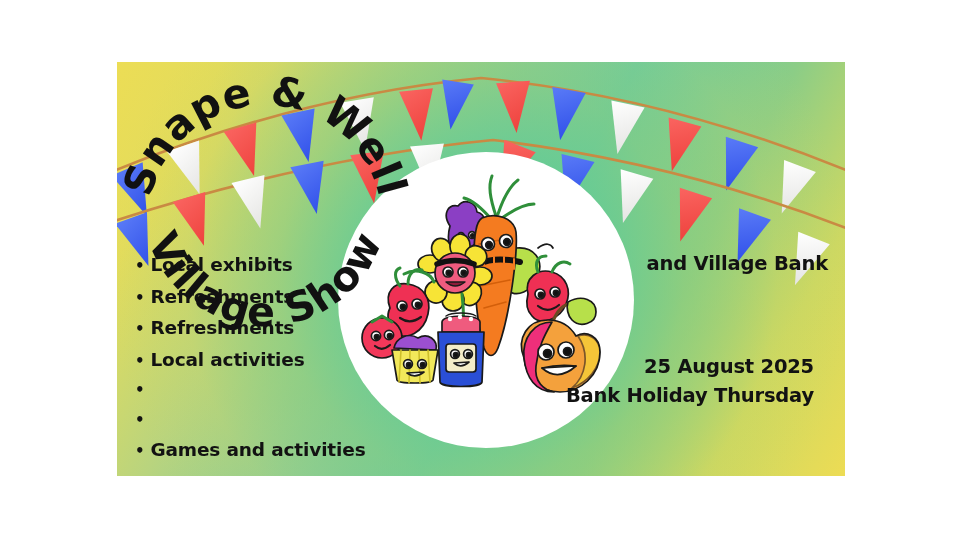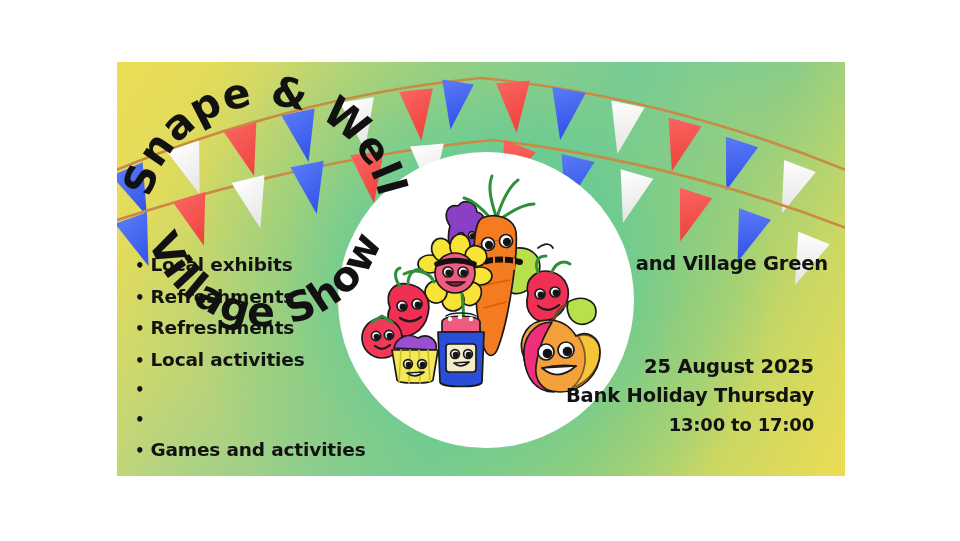--- a/index.html
+++ b/index.html
@@ -417,23 +417,22 @@
       <li>
         <span class="bullet">•</span>
       </li>
       <li>
         <span class="bullet">•</span>
         <span>Games and activities</span>
       </li>
     </ul>
 
     <div id="venue-block">
-      <div class="venue-line">and Village Green</div>
+      <div class="venue-line">and Village Bank</div>
     </div>
 
     <div id="date-block">
       <div class="date-line">25 August 2025</div>
       <div class="date-line">Bank Holiday Thursday</div>
-      <div class="time-line">13:00 to 17:00</div>
     </div>
 
   </div>
 </div>
 
 </body></html>

